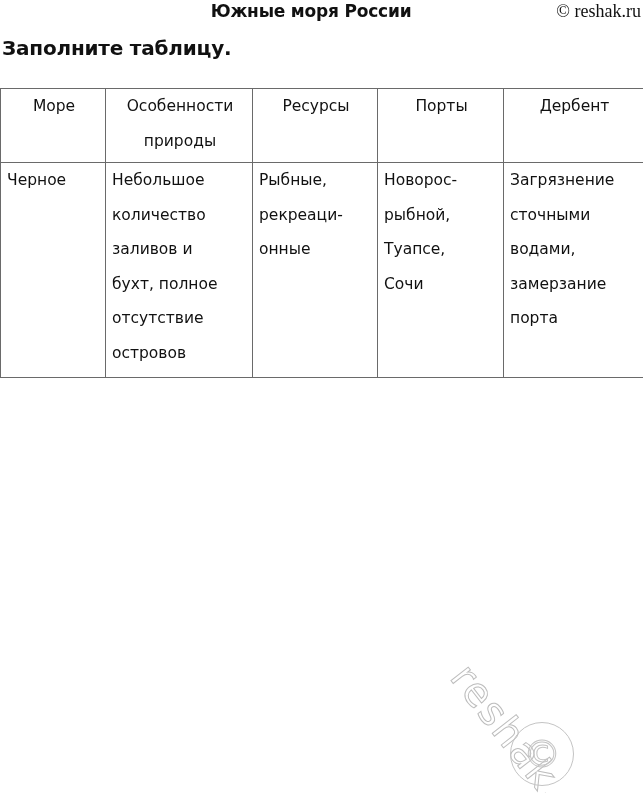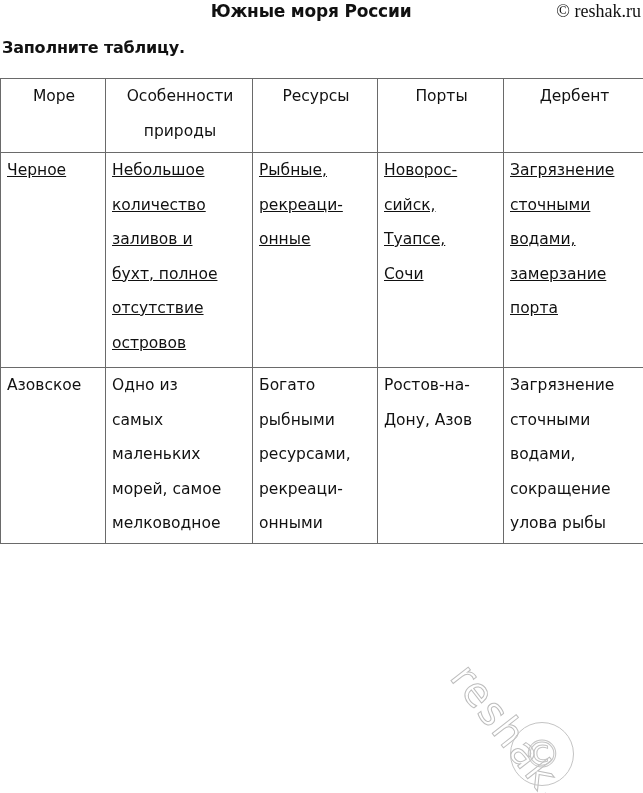--- a/index.html
+++ b/index.html
@@ -33,27 +33,27 @@
       font-family: "Liberation Serif", serif;
       font-size: 18px;
       line-height: 22px;
       text-align: right;
     }
     .task-label {
       position: absolute;
       top: 37px;
       left: 2px;
       font-weight: bold;
-      font-size: 16px;
+      font-size: 20px;
       line-height: 22px;
       letter-spacing: -0.2px;
     }
     table.seas {
       position: absolute;
-      top: 78px;
+      top: 88px;
       left: 0px;
       width: 643px;
       border-collapse: collapse;
       table-layout: fixed;
       font-size: 15.5px;
       line-height: 34.5px;
     }
     table.seas td, table.seas th {
       border: 1.5px solid #6a6a6a;
       vertical-align: top;
@@ -65,21 +65,21 @@
     table.seas th {
       text-align: center;
       height: 73px;
       padding-top: 0;
     }
     col.c1 { width: 105px; }
     col.c2 { width: 147px; }
     col.c3 { width: 125px; }
     col.c4 { width: 126px; }
     col.c5 { width: 140px; }
-    tr.row-0 td { height: 214px; text-decoration: underline; }
+    tr.row-0 td { height: 214px; }
     tr.row-1 td { height: 175px; }
     tr.row-2 td { height: 250px; }
     .watermark {
       position: absolute;
       left: 478px;
       top: 655px;
       font-family: "DejaVu Sans", sans-serif;
       font-size: 40px;
       color: transparent;
       -webkit-text-stroke: 1px #bdbdbd;
@@ -137,48 +137,28 @@
       <td>Небольшое
 количество
 заливов и
 бухт, полное
 отсутствие
 островов</td>
       <td>Рыбные,
 рекреаци-
 онные</td>
       <td>Новорос-
-сийск,
+рыбной,
 Туапсе,
 Сочи</td>
       <td>Загрязнение
 сточными
 водами,
 замерзание
 порта</td>
-    </tr>
-    <tr class="row-1">
-      <td>Азовское</td>
-      <td>Одно из
-самых
-маленьких
-морей, самое
-мелководное</td>
-      <td>Богато
-рыбными
-ресурсами,
-рекреаци-
-онными</td>
-      <td>Ростов-на-
-Дону, Азов</td>
-      <td>Загрязнение
-сточными
-водами,
-сокращение
-улова рыбы</td>
     </tr>
   </tbody>
 </table>
 
 <div class="watermark">reshak.ru</div>
 <div class="watermark-circle">
     <span>©</span>
   </div>
 
 </body></html>

